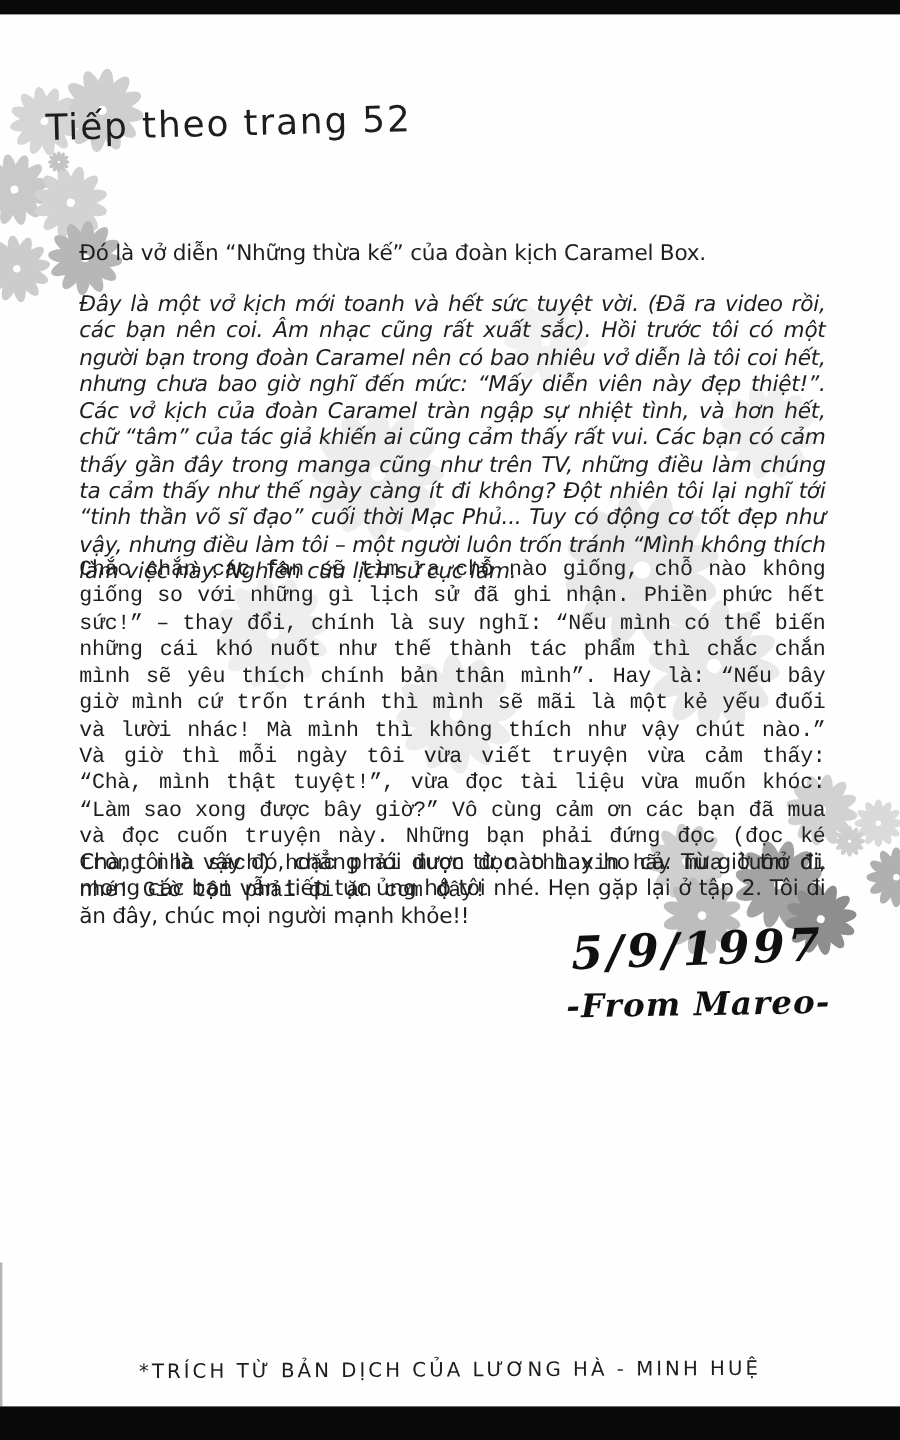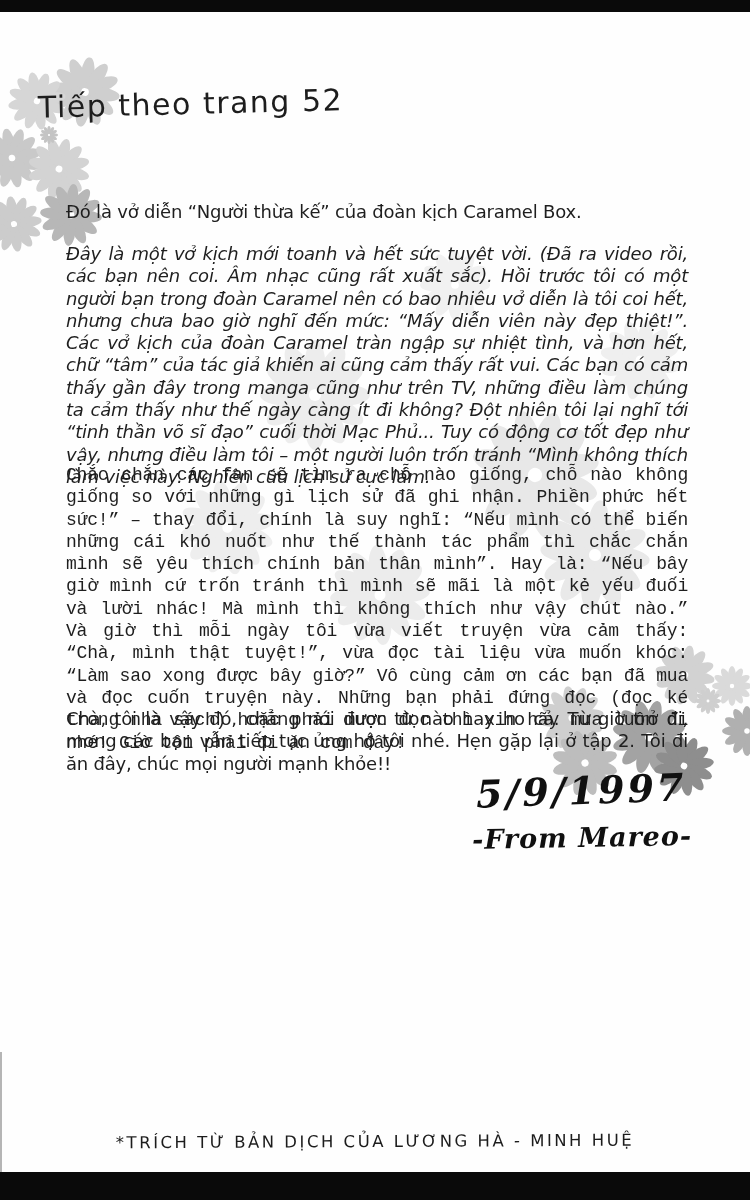--- a/index.html
+++ b/index.html
@@ -430,21 +430,21 @@
       <ellipse cx="50" cy="23" rx="9.5" ry="23" fill="#8e8e8e" transform="rotate(240 50 50)"></ellipse>
       <ellipse cx="50" cy="23" rx="9.5" ry="23" fill="#8e8e8e" transform="rotate(270 50 50)"></ellipse>
       <ellipse cx="50" cy="23" rx="9.5" ry="23" fill="#8e8e8e" transform="rotate(300 50 50)"></ellipse>
       <ellipse cx="50" cy="23" rx="9.5" ry="23" fill="#8e8e8e" transform="rotate(330 50 50)"></ellipse>
       <circle cx="50" cy="50" r="5.5" fill="#ffffff"></circle>
     </svg>
   </div>
 
 <div class="page-header">Tiếp theo trang 52</div>
 
-<p class="para first p1">Đó là vở diễn “Người thừa kế” của đoàn kịch Caramel Box.</p>
+<p class="para first p1">Đó là vở diễn “Những thừa kế” của đoàn kịch Caramel Box.</p>
 <p class="para p2">Đây là một vở kịch mới toanh và hết sức tuyệt vời. (Đã ra video rồi, các bạn nên coi. Âm nhạc cũng rất xuất sắc). Hồi trước tôi có một người bạn trong đoàn Caramel nên có bao nhiêu vở diễn là tôi coi hết, nhưng chưa bao giờ nghĩ đến mức: “Mấy diễn viên này đẹp thiệt!”. Các vở kịch của đoàn Caramel tràn ngập sự nhiệt tình, và hơn hết, chữ “tâm” của tác giả khiến ai cũng cảm thấy rất vui. Các bạn có cảm thấy gần đây trong manga cũng như trên TV, những điều làm chúng ta cảm thấy như thế ngày càng ít đi không? Đột nhiên tôi lại nghĩ tới “tinh thần võ sĩ đạo” cuối thời Mạc Phủ... Tuy có động cơ tốt đẹp như vậy, nhưng điều làm tôi – một người luôn trốn tránh “Mình không thích làm việc này. Nghiên cứu lịch sử cực lắm.</p>
 <p class="para p3">Chắc chắn các fan sẽ tìm ra chỗ nào giống, chỗ nào không giống so với những gì lịch sử đã ghi nhận. Phiền phức hết sức!” – thay đổi, chính là suy nghĩ: “Nếu mình có thể biến những cái khó nuốt như thế thành tác phẩm thì chắc chắn mình sẽ yêu thích chính bản thân mình”. Hay là: “Nếu bây giờ mình cứ trốn tránh thì mình sẽ mãi là một kẻ yếu đuối và lười nhác! Mà mình thì không thích như vậy chút nào.” Và giờ thì mỗi ngày tôi vừa viết truyện vừa cảm thấy: “Chà, mình thật tuyệt!”, vừa đọc tài liệu vừa muốn khóc: “Làm sao xong được bây giờ?” Vô cùng cảm ơn các bạn đã mua và đọc cuốn truyện này. Những bạn phải đứng đọc (đọc ké trong nhà sách) hoặc phải mượn đọc thì xin hãy mua luôn đi nhé! Giờ tôi phải đi ăn cơm đây!</p>
 <p class="para p4">Chà, tôi là vậy đó, chẳng nói được từ nào hay ho cả. Từ giờ trở đi, mong các bạn vẫn tiếp tục ủng hộ tôi nhé. Hẹn gặp lại ở tập 2. Tôi đi ăn đây, chúc mọi người mạnh khỏe!!</p>
 
 <div class="date-line">5/9/1997</div>
 <div class="signature-line">-From Mareo-</div>
 
 <div class="page-footer">*TRÍCH TỪ BẢN DỊCH CỦA LƯƠNG HÀ - MINH HUỆ</div>
 
 </body></html>

